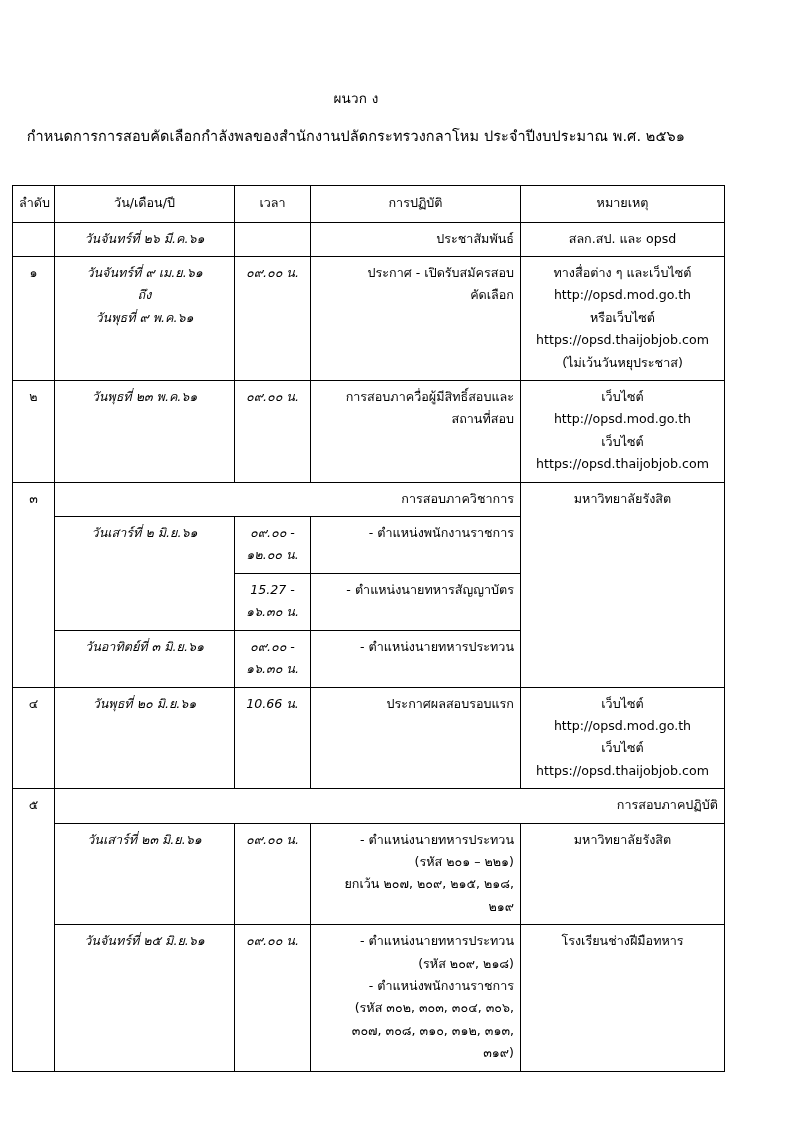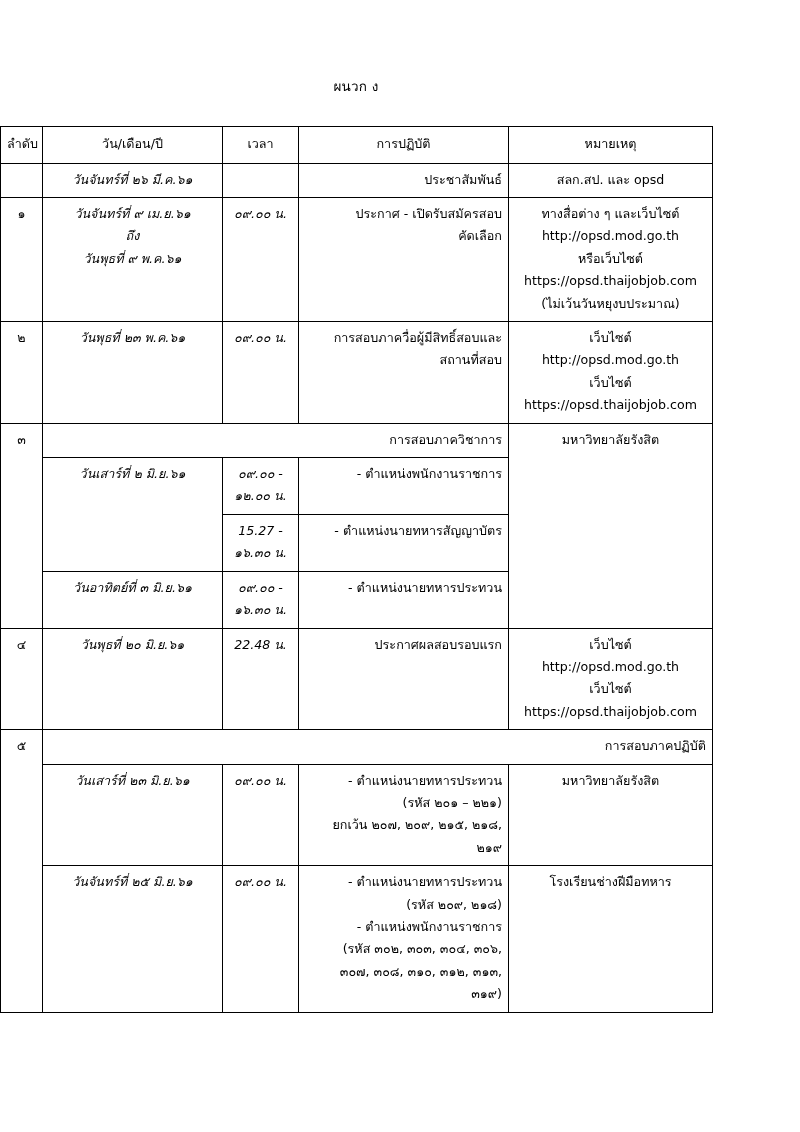--- a/index.html
+++ b/index.html
@@ -14,21 +14,21 @@
     font-family: "DejaVu Sans", "Liberation Sans", sans-serif;
     color: #000000;
     position: relative;
     overflow: hidden;
   }
 
   .page {
     width: 712px;
     height: 1132px;
     box-sizing: border-box;
-    padding: 0;
+    padding: 12px;
     position: relative;
   }
 
   
   .doc-heading {
     text-align: center;
     padding-top: 78px;
   }
   .annex-label {
     font-size: 13.5px;
@@ -37,21 +37,21 @@
   }
   .doc-title {
     font-size: 14.5px;
     margin-top: 18px;
     letter-spacing: 0.1px;
     white-space: nowrap;
   }
 
   
   .schedule-wrap {
-    margin: 0 auto;
+    margin: 6px auto;
     padding-top: 32px;
     width: 712px;
   }
   table.schedule {
     border-collapse: collapse;
     width: 712px;
     table-layout: fixed;
     font-size: 12.6px;
   }
   table.schedule td,
@@ -94,20 +94,21 @@
   .h-pad-2 { height: 40px; }
   .h-pad-3 { height: 38px; }
 </style>
 </head>
 <body>
 
 <div class="page">
 
   <div class="doc-heading">
     <div class="annex-label">ผนวก ง</div>
+    <div class="doc-title">กำหนดการการสอบคัดเลือกกำลังพลของสำนักงานปลัดกระทรวงกลาโหม ประจำปีงบประมาณ พ.ศ. ๒๕๖๑</div>
   </div>
 
   <div class="schedule-wrap">
     <table class="schedule">
       <colgroup>
         <col class="c-seq">
           <col class="c-date">
           <col class="c-time">
           <col class="c-act">
           <col class="c-note">
@@ -149,21 +150,21 @@
           </td>
           <td class="left act-lines">
             <div>ประกาศ - เปิดรับสมัครสอบ</div>
             <div>คัดเลือก</div>
           </td>
           <td class="ctr note-lines">
             <div>ทางสื่อต่าง ๆ และเว็บไซต์</div>
             <div>http://opsd.mod.go.th</div>
             <div>หรือเว็บไซต์</div>
             <div>https://opsd.thaijobjob.com</div>
-            <div>(ไม่เว้นวันหยุงบประมาณ)</div>
+            <div>(ไม่เว้นวันหยุประชาส)</div>
           </td>
         </tr>
 
         <tr>
           <td class="seq-cell">๒</td>
           <td class="ctr cell-lines">
             <div>วันพุธที่ ๒๓ พ.ค.๖๑</div>
           </td>
           <td class="ctr cell-lines">
             <div>๐๙.๐๐ น.</div>
@@ -222,21 +223,21 @@
             <div>- ตำแหน่งนายทหารประทวน</div>
           </td>
         </tr>
 
         <tr>
           <td class="seq-cell">๔</td>
           <td class="ctr cell-lines">
             <div>วันพุธที่ ๒๐ มิ.ย.๖๑</div>
           </td>
           <td class="ctr cell-lines">
-            <div>22.48 น.</div>
+            <div>10.66 น.</div>
           </td>
           <td class="left act-lines">
             <div>ประกาศผลสอบรอบแรก</div>
             <div class="h-pad-3"></div>
           </td>
           <td class="ctr note-lines">
             <div>เว็บไซต์</div>
             <div>http://opsd.mod.go.th</div>
             <div>เว็บไซต์</div>
             <div>https://opsd.thaijobjob.com</div>

